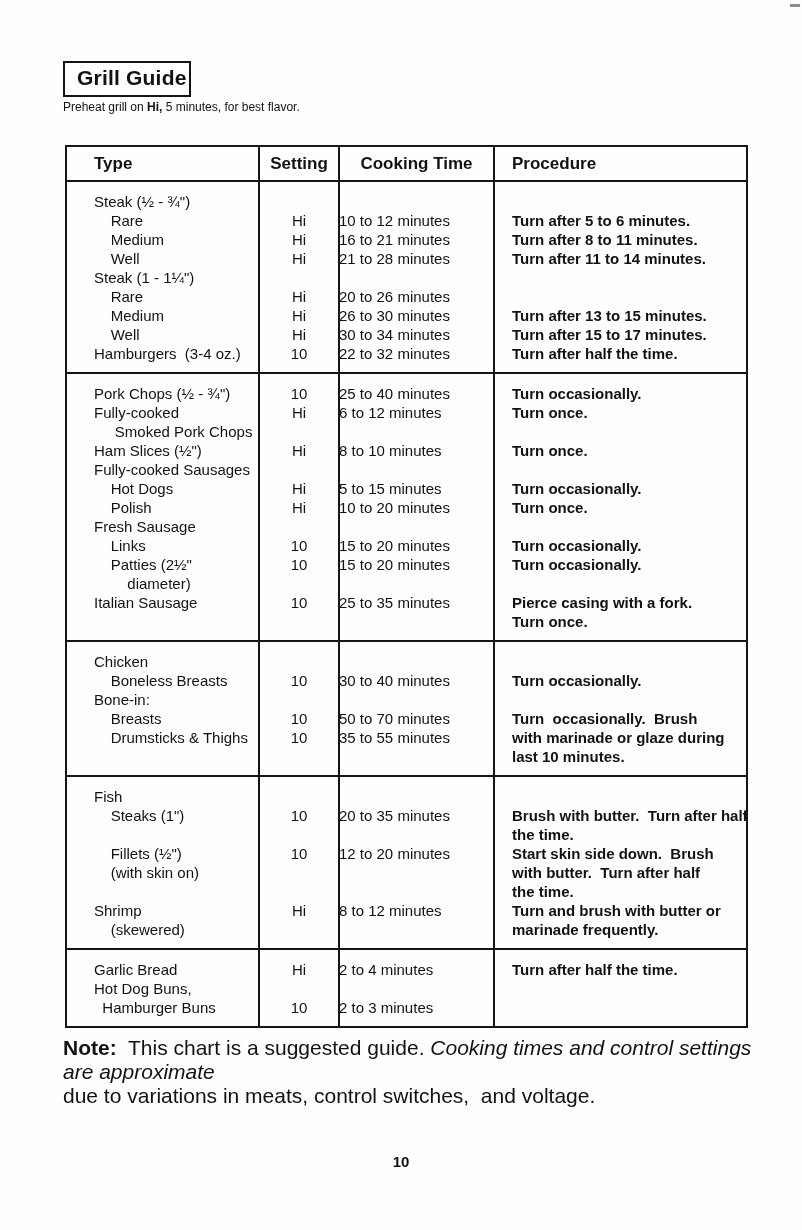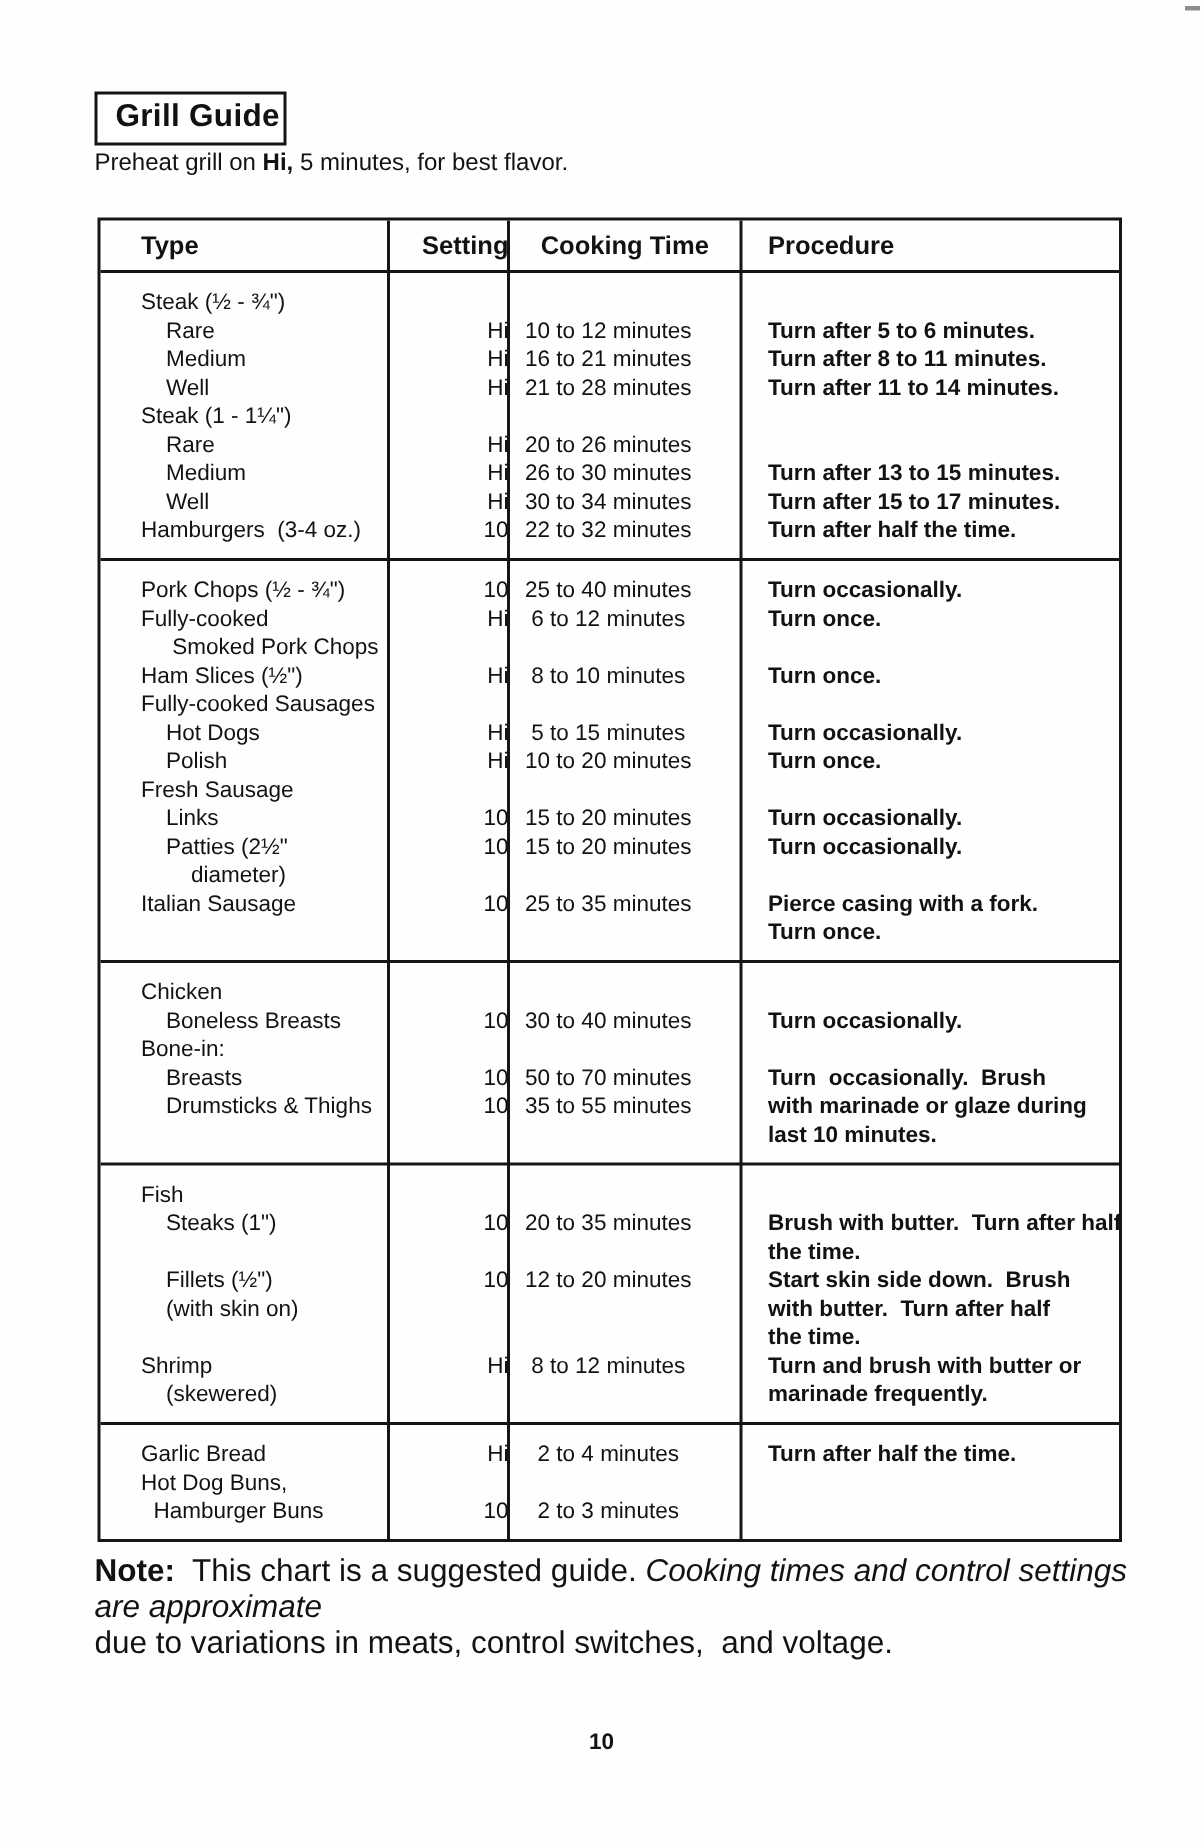--- a/index.html
+++ b/index.html
@@ -19,43 +19,43 @@
     position:absolute;top:61px;left:63px;
     border:2px solid #141414;
     padding:3px 2px 5px 12px;
     background:#fff;
   }
   .title-box span{
     font-size:21px;font-weight:bold;letter-spacing:0.2px;
   }
   .intro{
     position:absolute;top:100px;left:63px;margin:0;
-    font-size:16px;white-space:pre;
+    font-size:12px;white-space:pre;
   }
   .b{font-weight:bold;}
   .i{font-style:italic;}
   .gtable{
     position:absolute;top:145px;left:65px;
     width:679px;
     border:2px solid #161616;
     background:#fefefe;
   }
   .trow{
     display:grid;
     grid-template-columns:192px 80px 155px 1fr;
   }
   .cell{
     white-space:pre;
     font-size:15px;
     line-height:19px;
     overflow:hidden;
   }
   .cell.type{padding-left:27px;}
-  .cell.setting{text-align:right;}
-  .cell.time{text-align:center;padding-right:22px;}
+  .cell.setting{text-align:center;}
+  .cell.time{text-align:left;padding-right:22px;}
   .cell.procedure{padding-left:18px;font-weight:bold;}
   .thead{border-bottom:2px solid #161616;}
   .thead .cell{
     font-weight:bold;font-size:17px;line-height:33px;
   }
   .thead .cell.time{text-align:center;padding-right:0;}
   .section{padding:10px 0 9px 0;}
   .section + .section{border-top:2px solid #161616;}
   .vline{
     position:absolute;top:0;bottom:0;width:2px;

